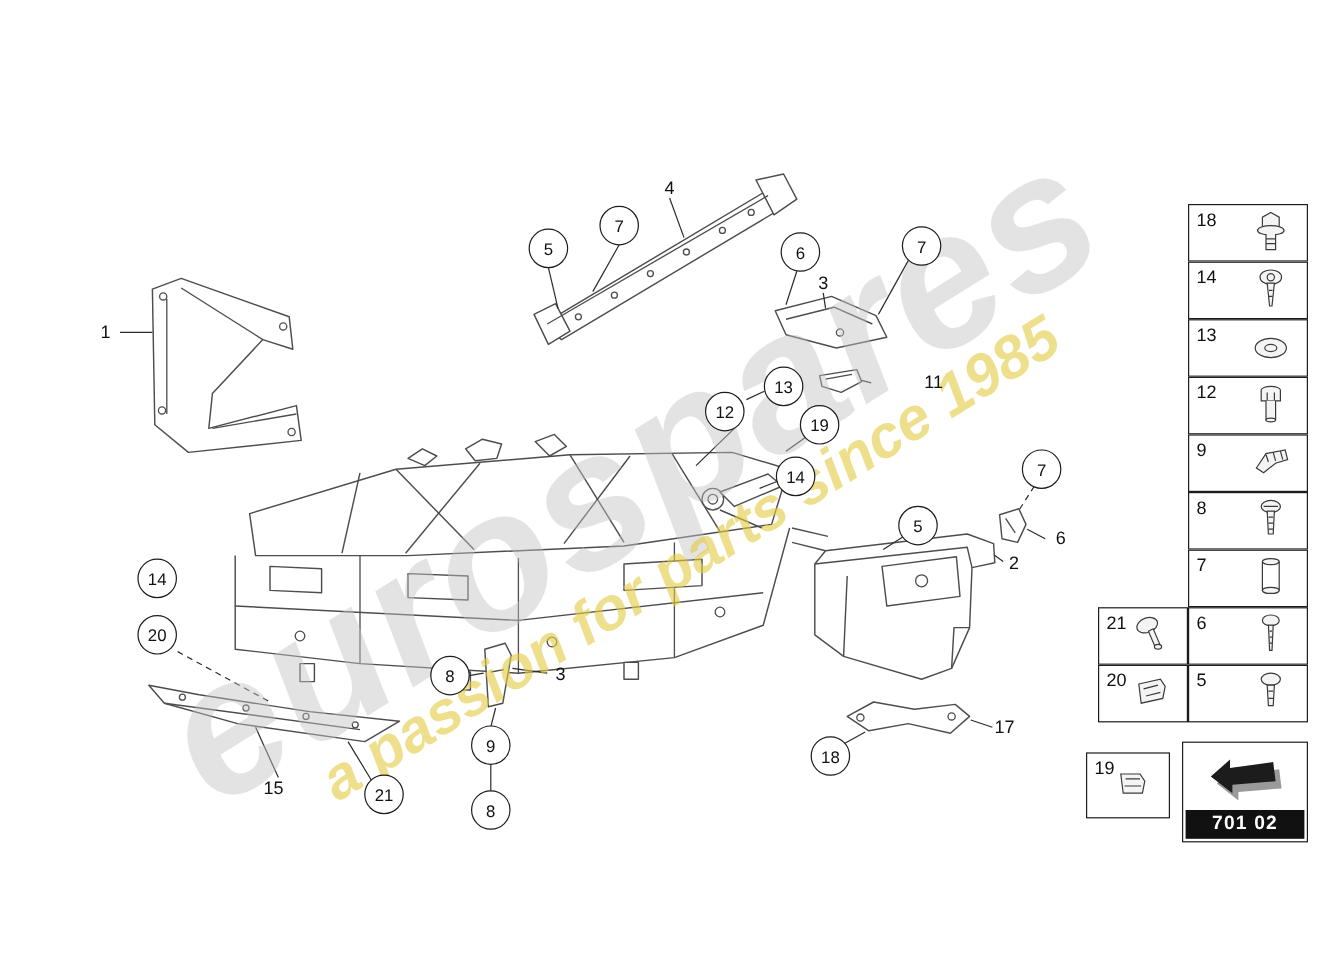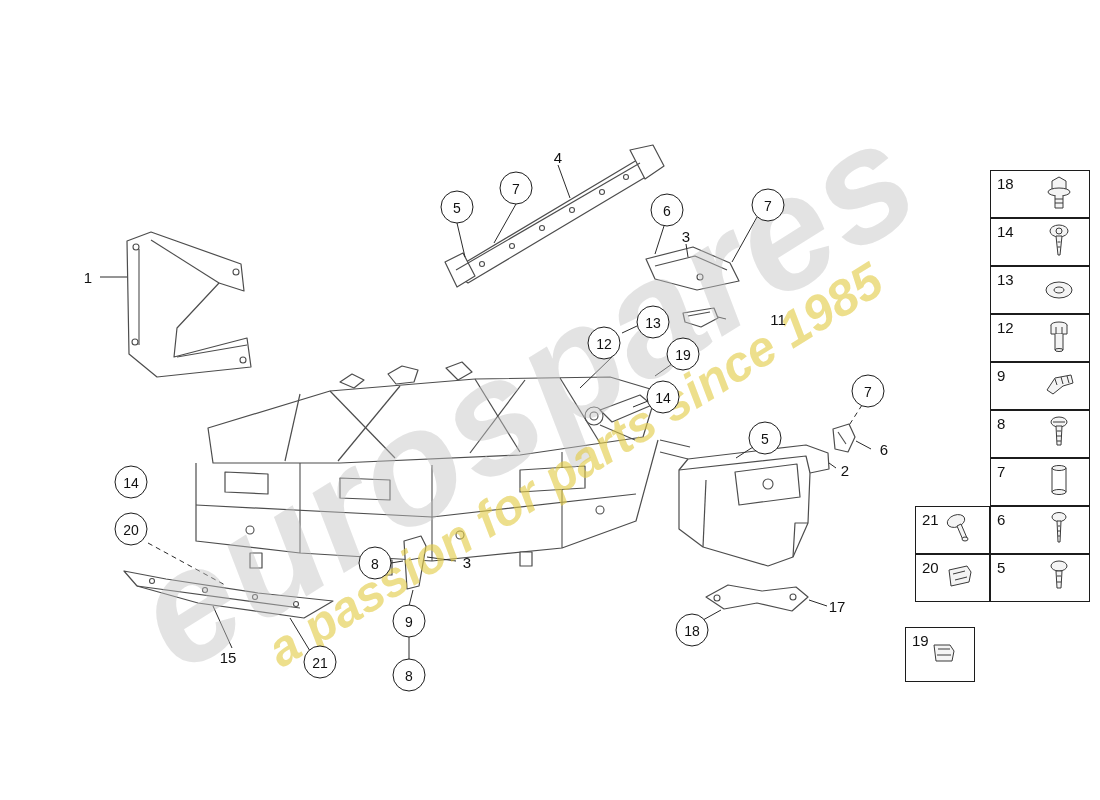--- a/index.html
+++ b/index.html
@@ -322,14 +322,21 @@
 
   <div class="legend-box" style="left:905px;top:627px;width:70px;height:55px">
     <span class="legend-num">19</span>
     <svg class="legend-icon" width="40" height="40">
       <path d="M10,10 L26,10 L30,16 L28,26 L12,26 Z"></path>
       <path d="M14,14 L26,14" style="fill:none"></path>
       <path d="M13,20 L27,20" style="fill:none"></path>
     </svg>
   </div>
 
+  <div class="code-box" style="left:985px;top:618px;width:105px;height:84px">
+    <svg class="code-arrow" width="70" height="48">
+      <polygon points="11,28 27,14 27,21 63,16 65,32 29,35 29,42" style="fill:#9a9a9a;stroke:none"></polygon>
+      <polygon points="6,22 22,8 22,15 58,10 60,26 24,29 24,36" style="fill:#1c1c1c;stroke:none"></polygon>
+    </svg>
+    <div class="code-bar">701 02</div>
+  </div>
 
 </div>
 
 </body></html>

